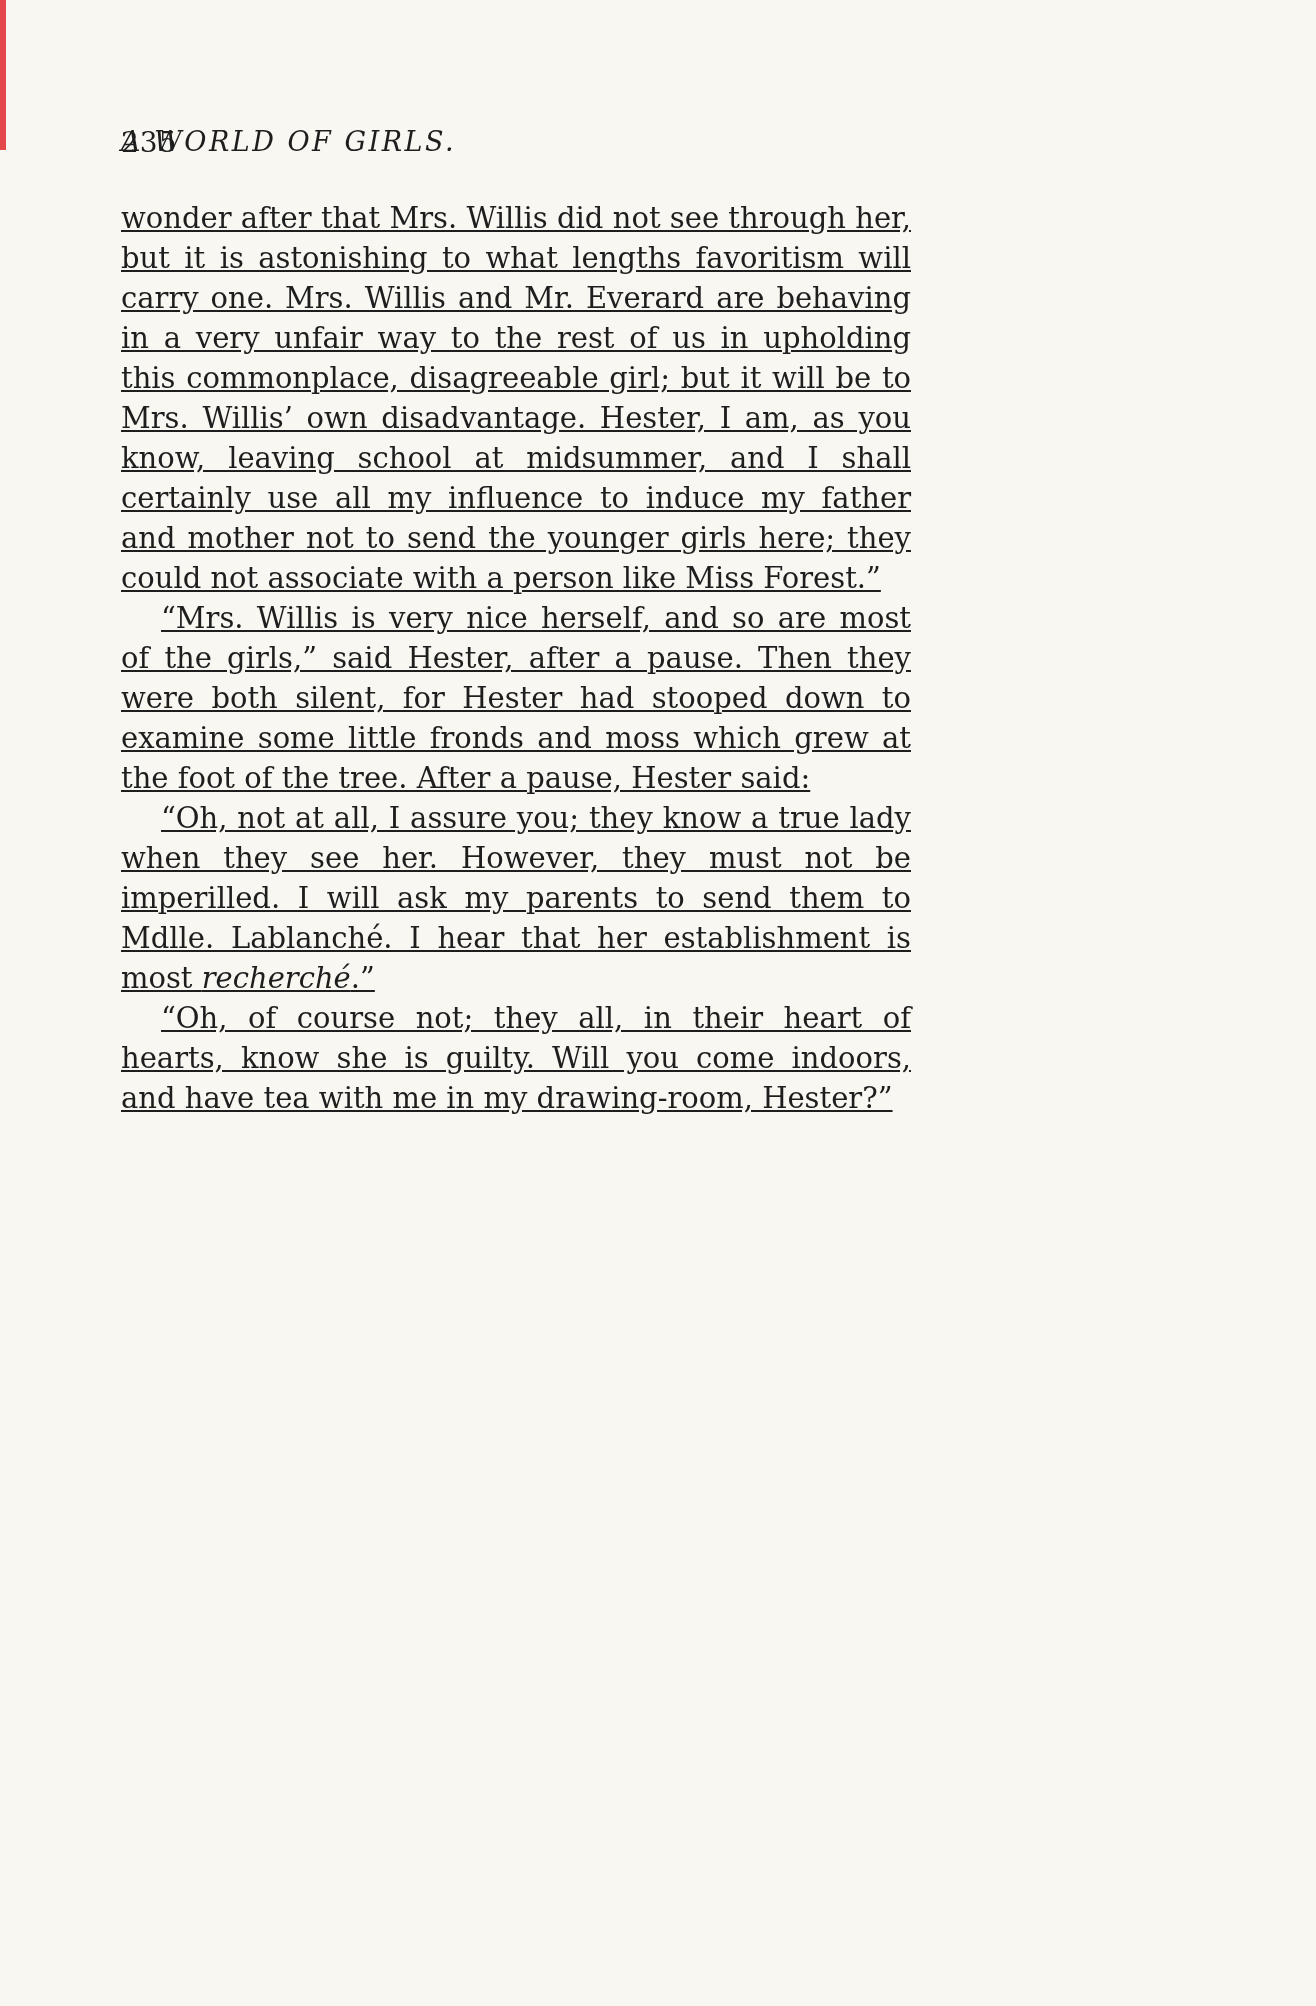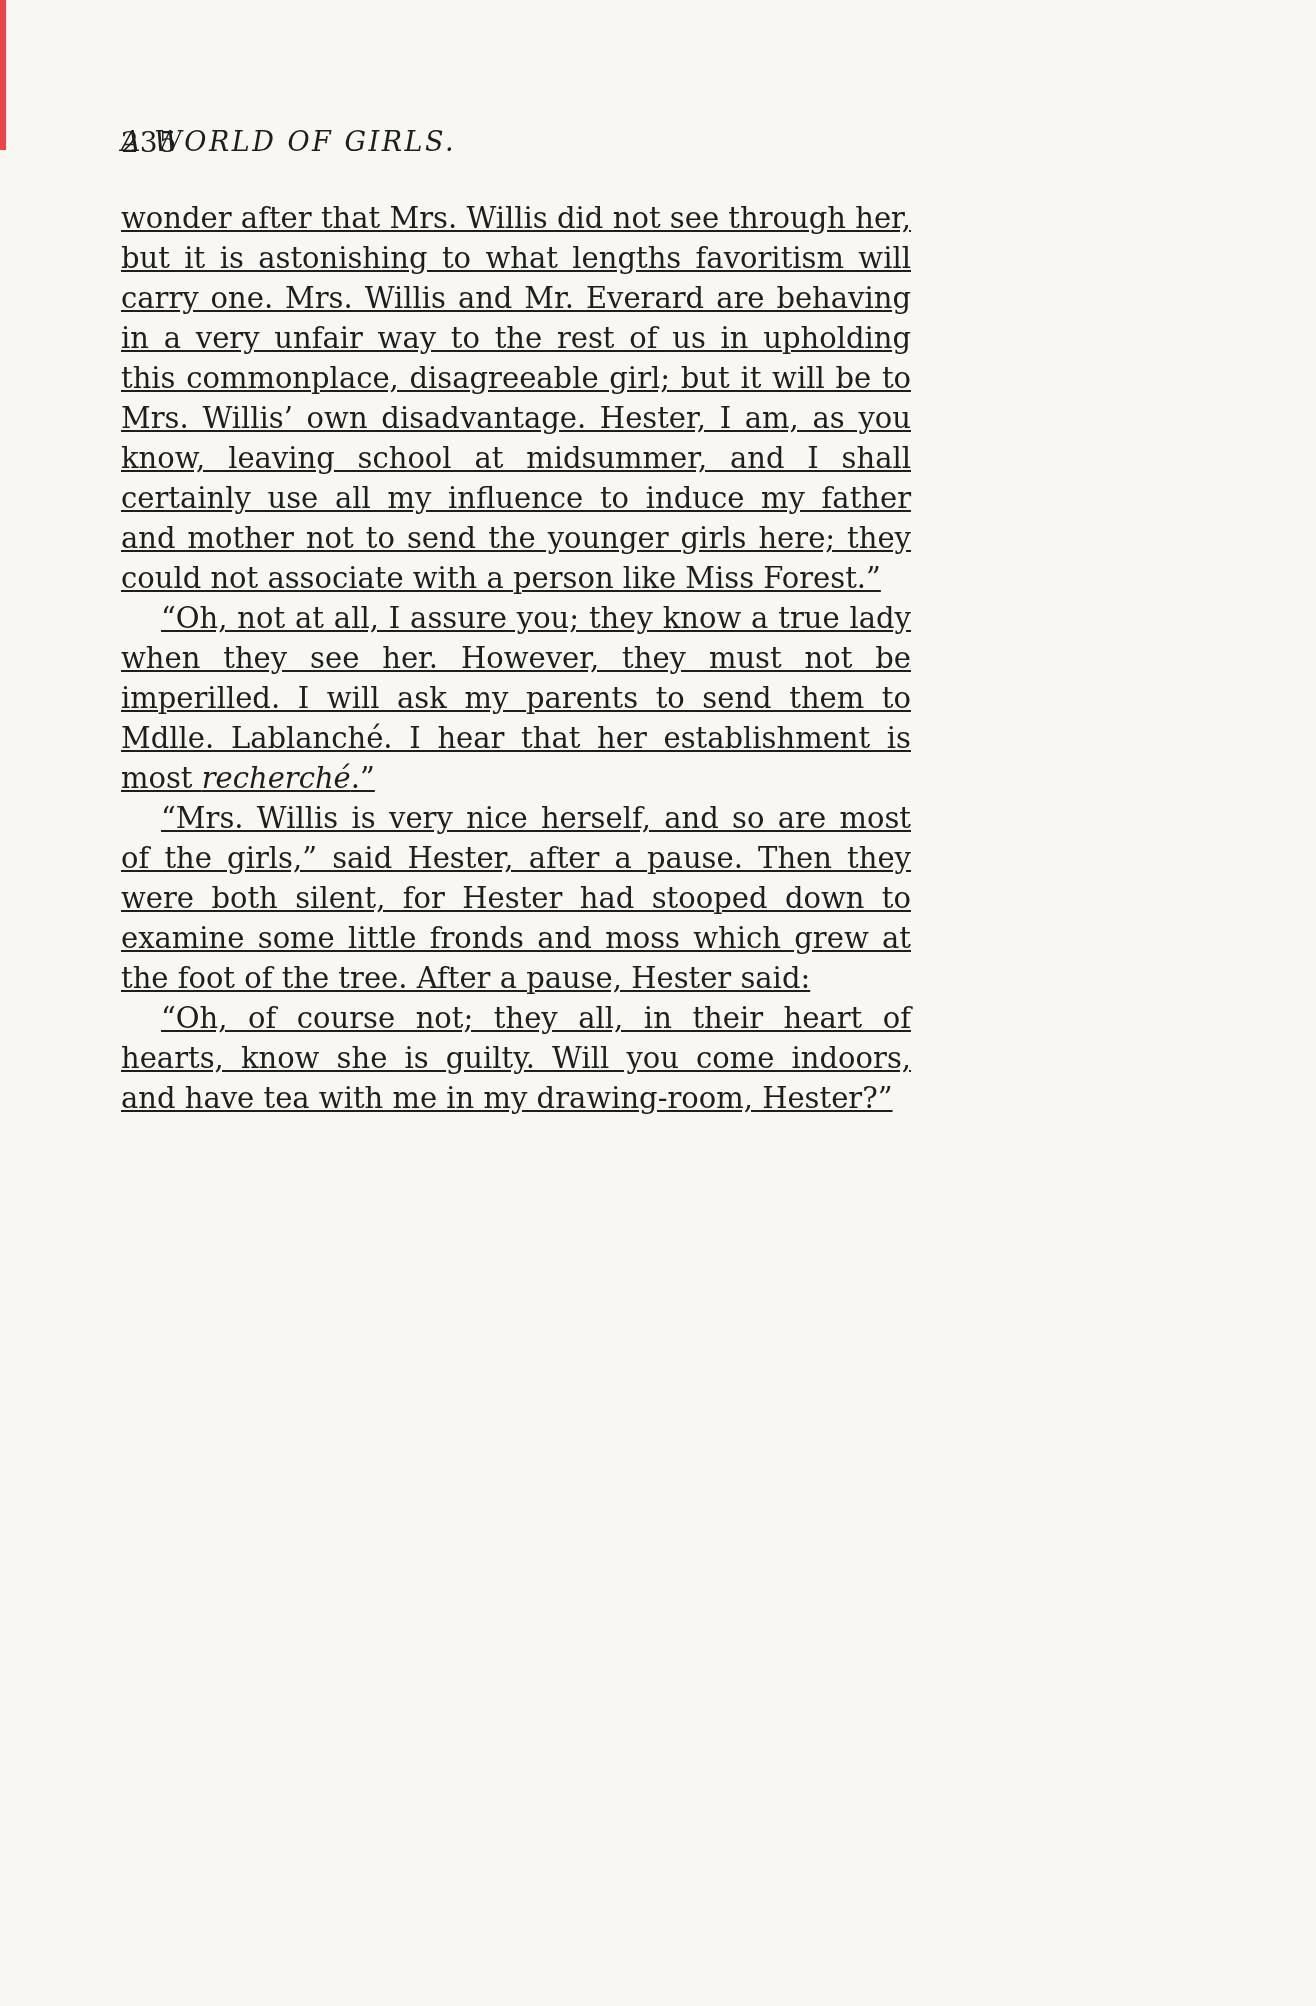--- a/index.html
+++ b/index.html
@@ -70,18 +70,18 @@
 
 <div class="page-inner">
 
   <div class="header-row">
     <span class="page-number">235</span>
     <span class="running-title">A WORLD OF GIRLS.</span>
   </div>
 
   <div class="body-text">
     <p class="no-indent">wonder after that Mrs. Willis did not see through her, but it is astonishing to what lengths favoritism will carry one. Mrs. Willis and Mr. Everard are behaving in a very unfair way to the rest of us in upholding this commonplace, disagreeable girl; but it will be to Mrs. Willis’ own disadvantage. Hester, I am, as you know, leaving school at midsummer, and I shall certainly use all my influence to induce my father and mother not to send the younger girls here; they could not associate with a person like Miss Forest.”</p>
+    <p>“Mrs. Willis is very nice herself, and so are most of the girls,” said Hester, after a pause. Then they were both silent, for Hester had stooped down to examine some little fronds and moss which grew at the foot of the tree. After a pause, Hester said:</p>
     <p><span>“Oh, not at all, I assure you; they know a true lady when they see her. However, they must not be imperilled. I will ask my parents to send them to Mdlle. Lablanché. I hear that her establishment is most </span><span class="italic">recherché</span><span>.”</span></p>
-    <p>“Mrs. Willis is very nice herself, and so are most of the girls,” said Hester, after a pause. Then they were both silent, for Hester had stooped down to examine some little fronds and moss which grew at the foot of the tree. After a pause, Hester said:</p>
     <p>“Oh, of course not; they all, in their heart of hearts, know she is guilty. Will you come indoors, and have tea with me in my drawing-room, Hester?”</p>
   </div>
 
 </div>
 
 </body></html>

